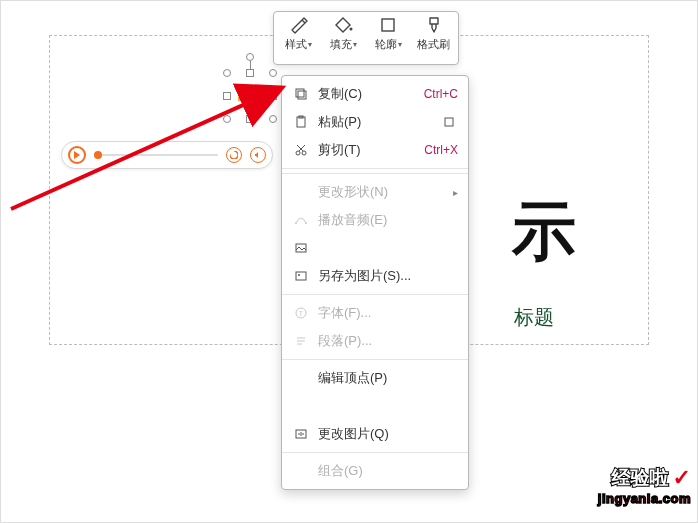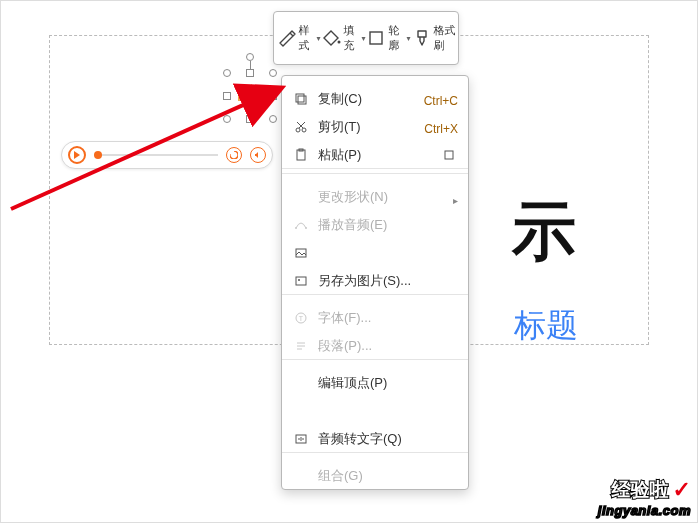--- a/index.html
+++ b/index.html
@@ -23,41 +23,41 @@
   .big-text {
     position: absolute;
     left: 462px; top: 152px;
     font-size: 64px;
     font-weight: 800;
     color: #111;
   }
   .sub-text {
     position: absolute;
     left: 464px; top: 268px;
-    font-size: 32px;
-    color: #3b82f6;
+    font-size: 20px;
+    color: #14532d;
     font-weight: 300;
   }
   
   .format-bar {
     position: absolute;
     left: 272px; top: 10px;
     width: 186px; height: 54px;
     background: #fff;
     border: 1px solid #b8b8b8;
     border-radius: 4px;
     box-shadow: 0 2px 6px rgba(0,0,0,0.12);
     display: flex;
     align-items: center;
     justify-content: space-around;
     padding: 4px 2px;
   }
   .fb-item {
     display: flex;
-    flex-direction: row;
+    flex-direction: column;
     align-items: center;
     gap: 2px;
     width: 44px;
     height: 46px;
     cursor: pointer;
   }
   .fb-item .icon { width: 22px; height: 20px; display:flex; align-items:center; justify-content:center; }
   .fb-item .lbl { font-size: 11px; color: #333; display:flex; align-items:center; gap:1px; }
   .chev { font-size: 8px; color:#666; }
   
@@ -103,48 +103,48 @@
     position:absolute;
     left: 280px; top: 74px;
     width: 188px;
     background:#fff;
     border:1px solid #b8b8b8;
     border-radius:4px;
     box-shadow:0 4px 12px rgba(0,0,0,0.18);
     padding: 4px 0;
   }
   .ctx-item {
-    display:flex; align-items:flex-end;
+    display:flex; align-items:center;
     height:28px; padding:0 10px;
     cursor:pointer;
     position:relative;
   }
   .ctx-item.disabled{color:#b0b0b0;cursor:default}
   .ci-icon{width:18px;height:18px;margin-right:8px;display:flex;align-items:center;justify-content:center;flex-shrink:0;color:#555}
   .ctx-item.disabled .ci-icon{color:#c8c8c8}
   .ci-label{flex:1;font-size:13px;white-space:nowrap;overflow:hidden}
-  .ci-shortcut{font-size:12px;color:#a16207;margin-left:8px}
+  .ci-shortcut{font-size:12px;color:#be185d;margin-left:8px}
   .ci-sub{font-size:10px;color:#888;margin-left:6px}
   .ctx-sep{height:1px;background:#e4e4e4;margin:4px 0}
   
   .arrow-svg{position:absolute;left:0;top:80px;width:300px;height:130px;pointer-events:none}
   
   .watermark{
-    position:absolute; right:6px; bottom:4px;
+    position:absolute; right:6px; bottom:16px;
     display:flex; flex-direction:column; align-items:flex-end;
     font-weight:bold;
   }
   .wm-top{
     font-size:19px;color:#fff;
     -webkit-text-stroke:2px #000;
     paint-order:stroke fill;
     display:flex;align-items:center;gap:4px;
   }
   .wm-check{color:#e60012;font-size:22px;-webkit-text-stroke:0}
-  .wm-bot{font-size:13px;color:#404040;-webkit-text-stroke:1.5px #000;font-style:italic;letter-spacing:0.5px}
+  .wm-bot{font-size:13px;color:#b91c1c;-webkit-text-stroke:1.5px #000;letter-spacing:0.5px}
 </style>
 </head>
 <body>
 
 <div class="canvas">
   <div class="big-text">示</div>
   <div class="sub-text">标题</div>
 </div>
 
 <div class="sel-obj">
@@ -239,42 +239,42 @@
           <rect x="2" y="2" width="8" height="8" stroke="currentColor" fill="none"></rect>
           <rect x="4" y="4" width="8" height="8" stroke="currentColor" fill="none"></rect>
         </svg>
       </span>
     <span class="ci-label">复制(C)</span>
     <span class="ci-shortcut">Ctrl+C</span>
   </div>
   <div class="ctx-item">
     <span class="ci-icon">
         <svg width="14" height="14" viewBox="0 0 14 14">
+          <rect x="3" y="2" width="8" height="10" stroke="currentColor" fill="none"></rect>
+          <rect x="5" y="1" width="4" height="2" stroke="currentColor" fill="none"></rect>
+        </svg>
+      </span>
+    <span class="ci-label">粘贴(P)</span>
+    <span class="ci-icon" style="margin:0">
+        <svg width="14" height="14" viewBox="0 0 14 14">
+          <rect x="3" y="3" width="8" height="8" stroke="currentColor" fill="none"></rect>
+        </svg>
+      </span>
+  </div>
+  <div class="ctx-item">
+    <span class="ci-icon">
+        <svg width="14" height="14" viewBox="0 0 14 14">
           <circle cx="4" cy="10" r="2" stroke="currentColor" fill="none"></circle>
           <circle cx="10" cy="10" r="2" stroke="currentColor" fill="none"></circle>
           <path d="M5 8 L11 2 M9 8 L3 2" stroke="currentColor"></path>
         </svg>
       </span>
     <span class="ci-label">剪切(T)</span>
     <span class="ci-shortcut">Ctrl+X</span>
   </div>
-  <div class="ctx-item">
-    <span class="ci-icon">
-        <svg width="14" height="14" viewBox="0 0 14 14">
-          <rect x="3" y="2" width="8" height="10" stroke="currentColor" fill="none"></rect>
-          <rect x="5" y="1" width="4" height="2" stroke="currentColor" fill="none"></rect>
-        </svg>
-      </span>
-    <span class="ci-label">粘贴(P)</span>
-    <span class="ci-icon" style="margin:0">
-        <svg width="14" height="14" viewBox="0 0 14 14">
-          <rect x="3" y="3" width="8" height="8" stroke="currentColor" fill="none"></rect>
-        </svg>
-      </span>
-  </div>
   <div class="ctx-sep"></div>
   <div class="ctx-sep"></div>
   <div class="ctx-item disabled">
     <span class="ci-icon"></span>
     <span class="ci-label">更改形状(N)</span>
     <span class="ci-sub">▸</span>
   </div>
   <div class="ctx-item disabled">
     <span class="ci-icon">
         <svg width="14" height="14" viewBox="0 0 14 14">
@@ -328,21 +328,21 @@
   <div class="ctx-item">
     <span class="ci-icon"></span>
   </div>
   <div class="ctx-item">
     <span class="ci-icon">
         <svg width="14" height="14" viewBox="0 0 14 14">
           <rect x="2" y="3" width="10" height="8" stroke="currentColor" fill="none"></rect>
           <path d="M4 7 h2 M7 5 v4 M9 6 v2" stroke="currentColor"></path>
         </svg>
       </span>
-    <span class="ci-label">音频转文字(Q)</span>
+    <span class="ci-label">更改图片(Q)</span>
   </div>
   <div class="ctx-sep"></div>
   <div class="ctx-item disabled">
     <span class="ci-icon"></span>
     <span class="ci-label">组合(G)</span>
 
   </div>
 </div>
 
 <svg class="arrow-svg" viewBox="0 0 300 130">

